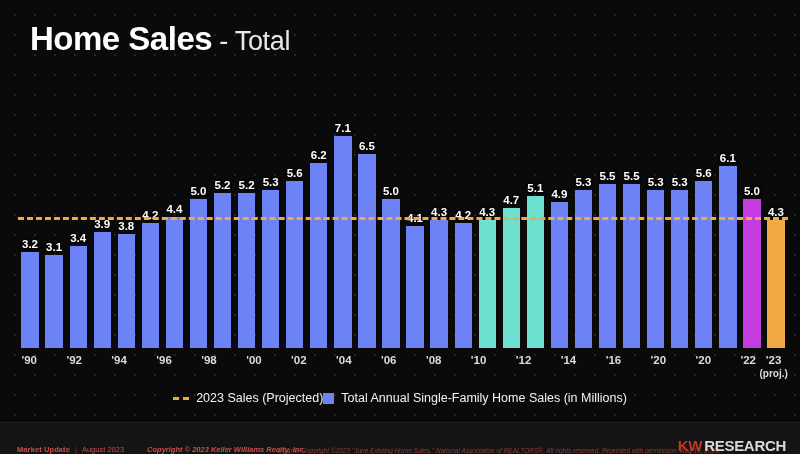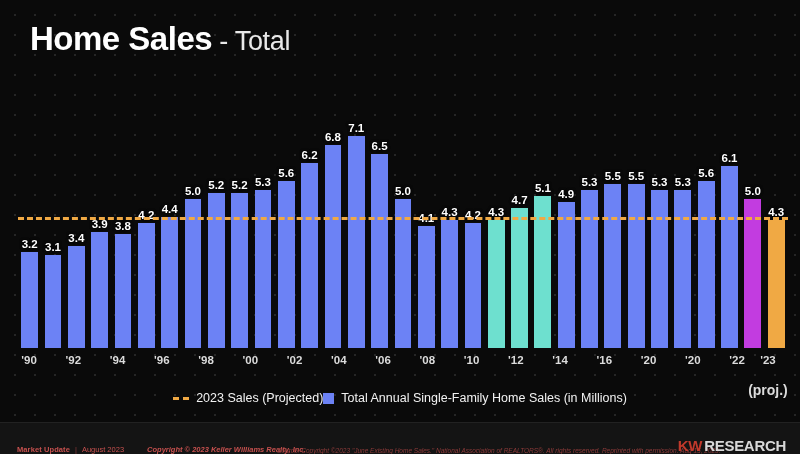--- a/index.html
+++ b/index.html
@@ -100,24 +100,24 @@
     position: relative;
   }
   .tick-label {
     font-size: 11.5px;
     font-weight: bold;
     color: #dcdcdc;
     letter-spacing: 0px;
   }
   .tick-sub {
     display: block;
-    font-size: 14px;
+    font-size: 10px;
     font-weight: bold;
     color: #dcdcdc;
-    margin-top: 14px;
+    margin-top: 0;
   }
 
   
   #legend {
     position: absolute;
     left: 0; top: 391px;
     width: 800px;
     display: flex;
     justify-content: center;
     align-items: center;
@@ -276,25 +276,20 @@
           </div>
         </div>
         <div class="bar-slot">
           <div class="bar" style="height: 70.8861%; background: rgb(108, 130, 245);">
             <span class="bar-label">5.6</span>
           </div>
         </div>
         <div class="bar-slot">
           <div class="bar" style="height: 78.481%; background: rgb(108, 130, 245);">
             <span class="bar-label">6.2</span>
-          </div>
-        </div>
-        <div class="bar-slot">
-          <div class="bar" style="height: 86.0759%; background: rgb(108, 130, 245);">
-            <span class="bar-label">6.8</span>
           </div>
         </div>
         <div class="bar-slot">
           <div class="bar" style="height: 89.8734%; background: rgb(108, 130, 245);">
             <span class="bar-label">7.1</span>
           </div>
         </div>
         <div class="bar-slot">
           <div class="bar" style="height: 82.2785%; background: rgb(108, 130, 245);">
             <span class="bar-label">6.5</span>

